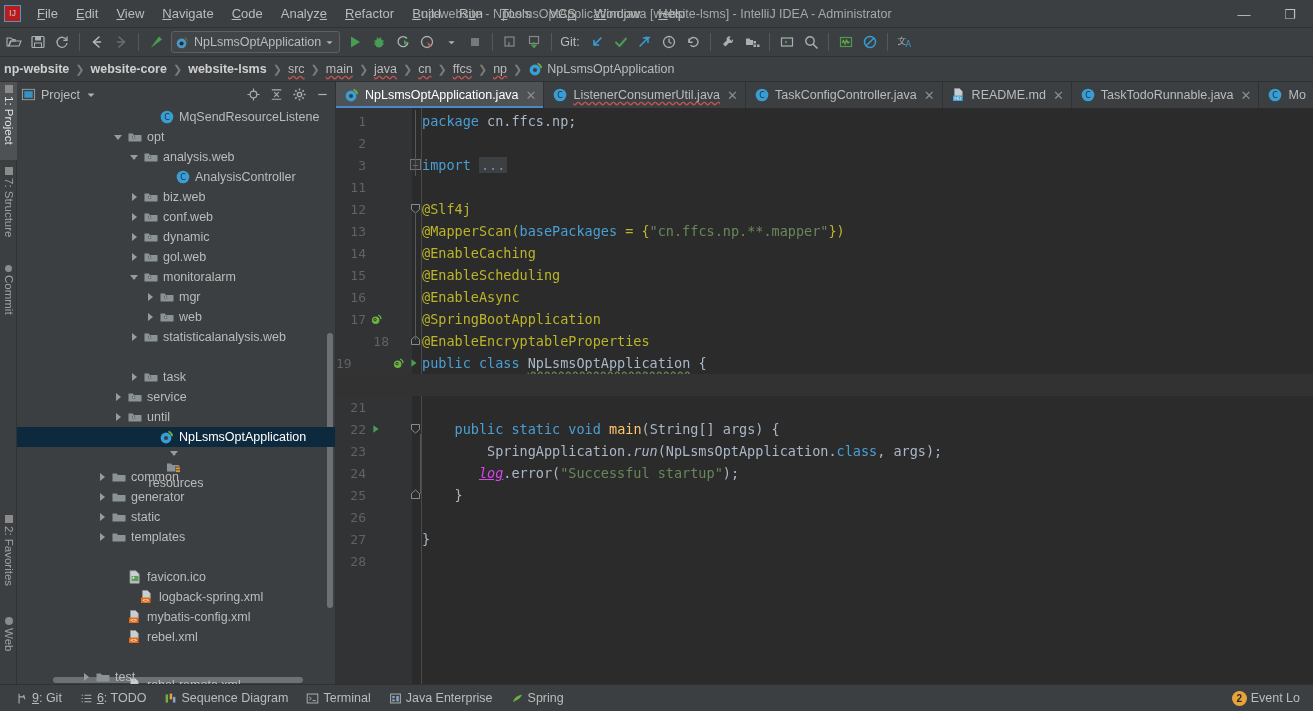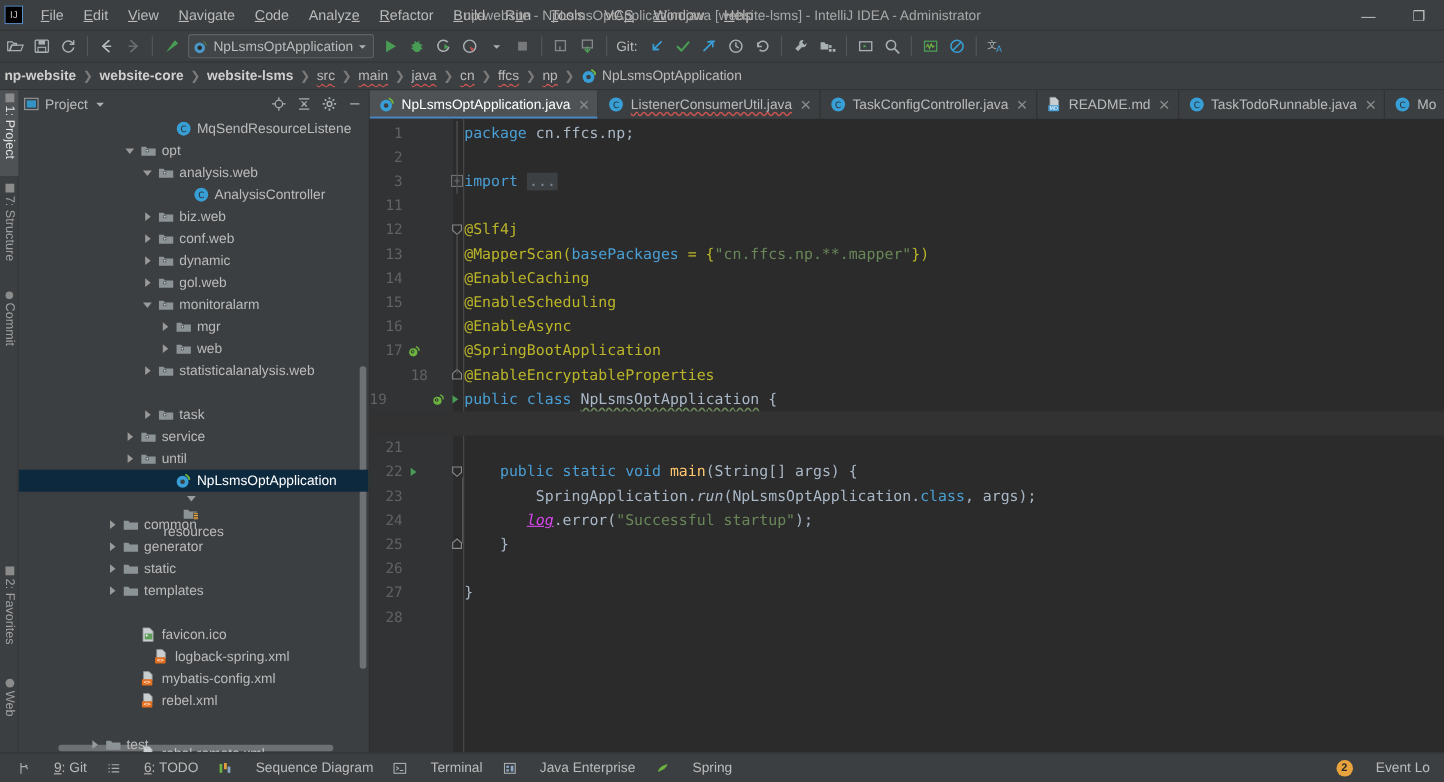--- a/index.html
+++ b/index.html
@@ -13,21 +13,21 @@
   #app { position: relative; width: 1313px; height: 711px; }
 
   
   .titlebar {
     position: absolute; top: 0; left: 0; width: 1313px; height: 28px;
     background: #3c3f41; display: flex; align-items: center;
     border-bottom: 1px solid #323232;
   }
   .app-logo {
     width: 17px; height: 17px; margin-left: 4px; margin-right: 7px;
-    border: 1px solid #5c8fc4; background: #000000;
+    border: 1px solid #5c8fc4; background: #b91c1c;
     display: flex; align-items: center; justify-content: center;
     color: #c6c6c6; font-size: 9px; line-height: 1;
   }
   .menu { display: flex; align-items: center; height: 28px; }
   .menu-item {
     color: #bbbbbb; font-size: 13px; padding: 3px 9px; line-height: 15px;
     white-space: nowrap;
   }
   .menu-item u { text-decoration: underline; }
   .title-text {
@@ -185,21 +185,21 @@
   .imp-fold { background: #3c4043; color: #7a8a99; padding: 0 2px; }
   .editor-vline { position: absolute; left: 85px; top: 0; width: 1px; height: 576px; background: #4b4b4b; }
 
   
   .statusbar {
     position: absolute; bottom: 0; left: 0; width: 1313px; height: 27px;
     background: #3c3f41; display: flex; align-items: center;
     border-top: 1px solid #2f3133; padding-left: 6px;
   }
   .sb-item {
-    display: flex; align-items: center; gap: 21px; color: #bbbbbb; font-size: 12.5px;
+    display: flex; align-items: center; gap: 4px; color: #bbbbbb; font-size: 12.5px;
     padding: 2px 9px; border-radius: 2px; white-space: nowrap;
   }
   .sb-item u { text-decoration: underline; }
   .sb-right { margin-left: auto; display: flex; align-items: center; padding-right: 4px; }
   .evt-badge {
     width: 15px; height: 15px; border-radius: 50%; background: #e8a33d; color: #2b2b2b;
     font-size: 10px; font-weight: bold; display: flex; align-items: center; justify-content: center;
   }
   svg { display: block; }
 </style>

